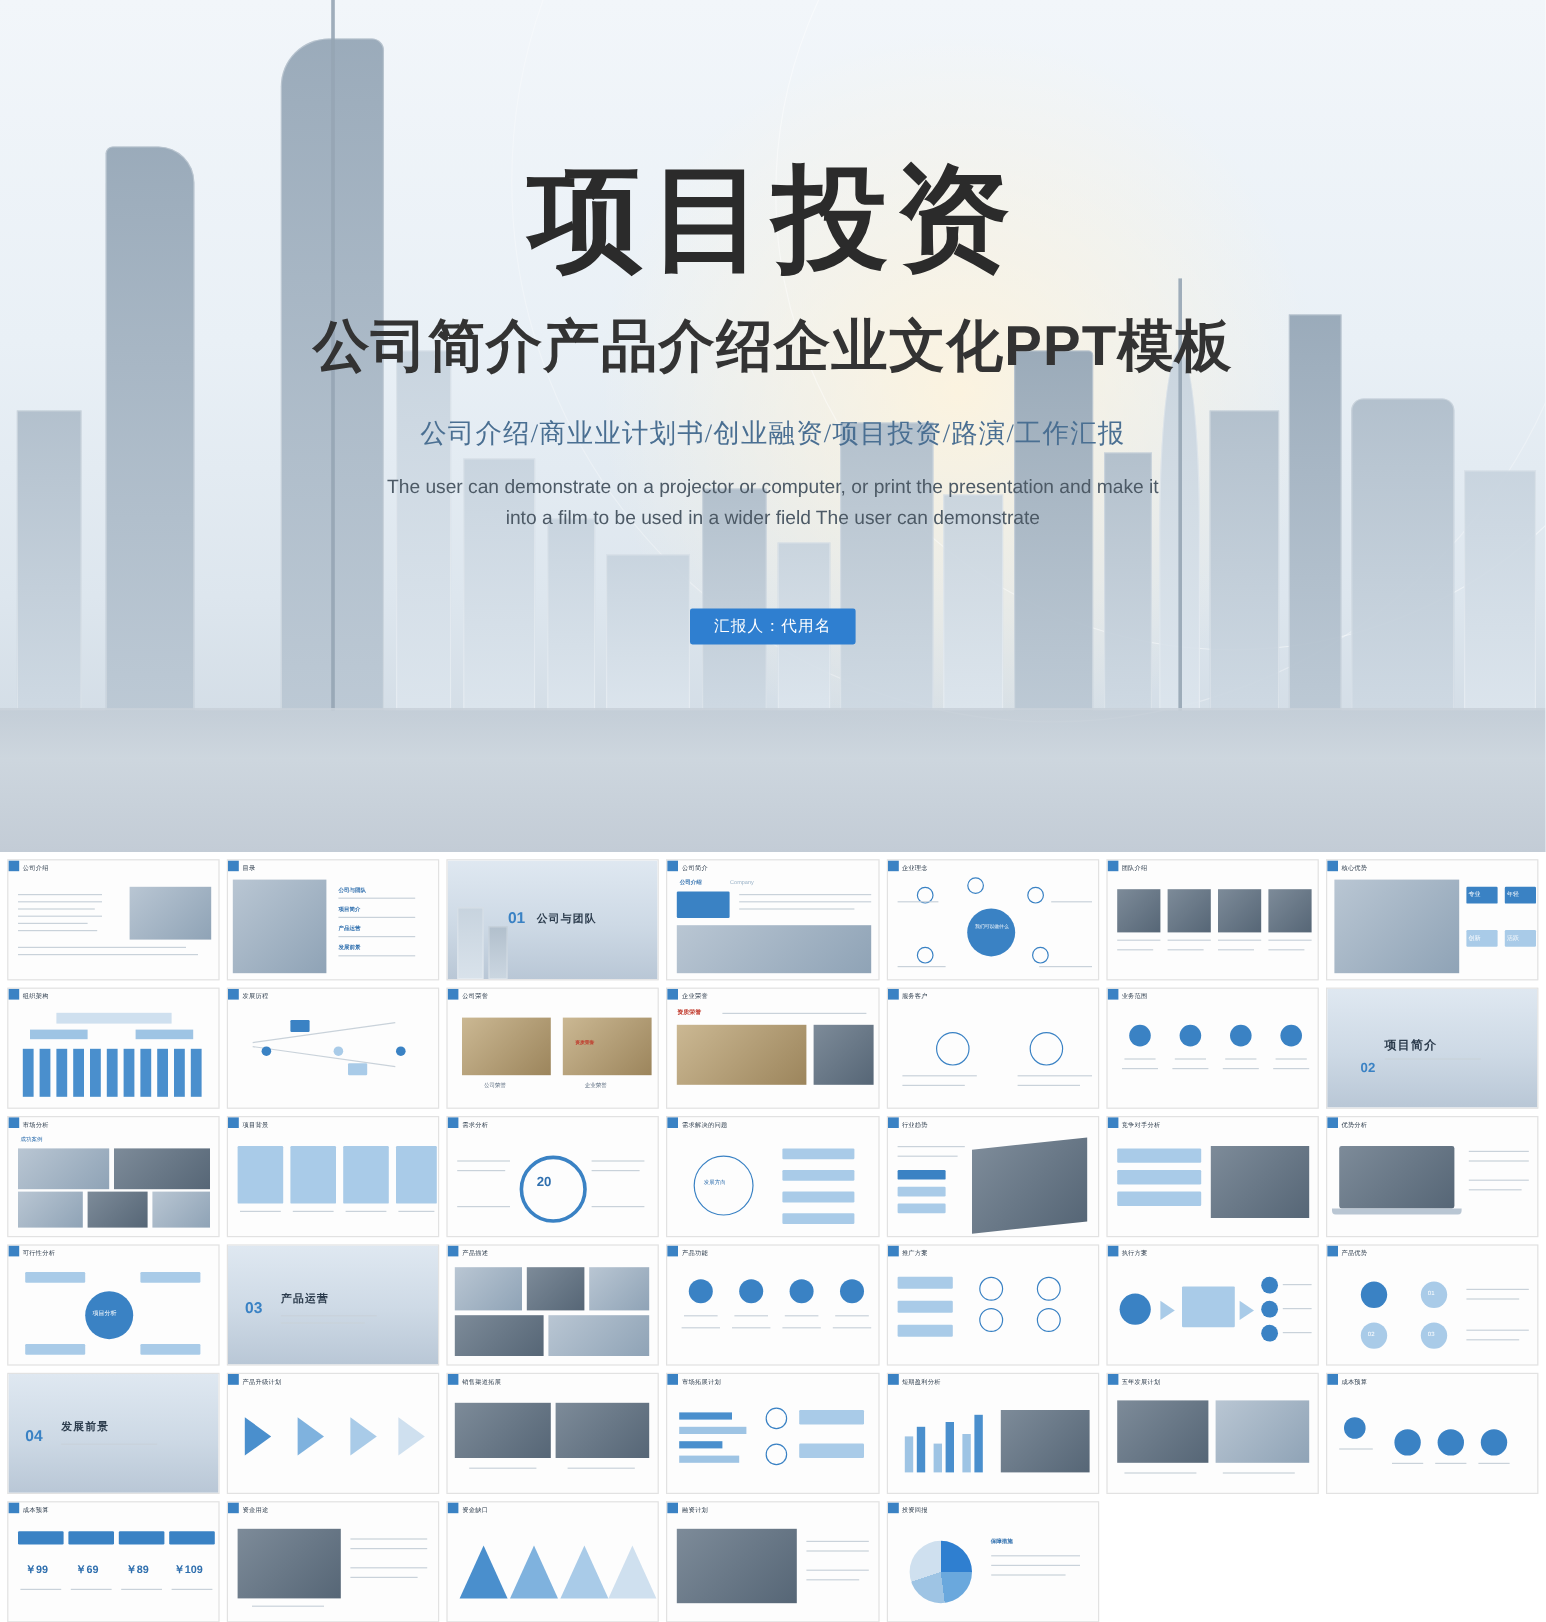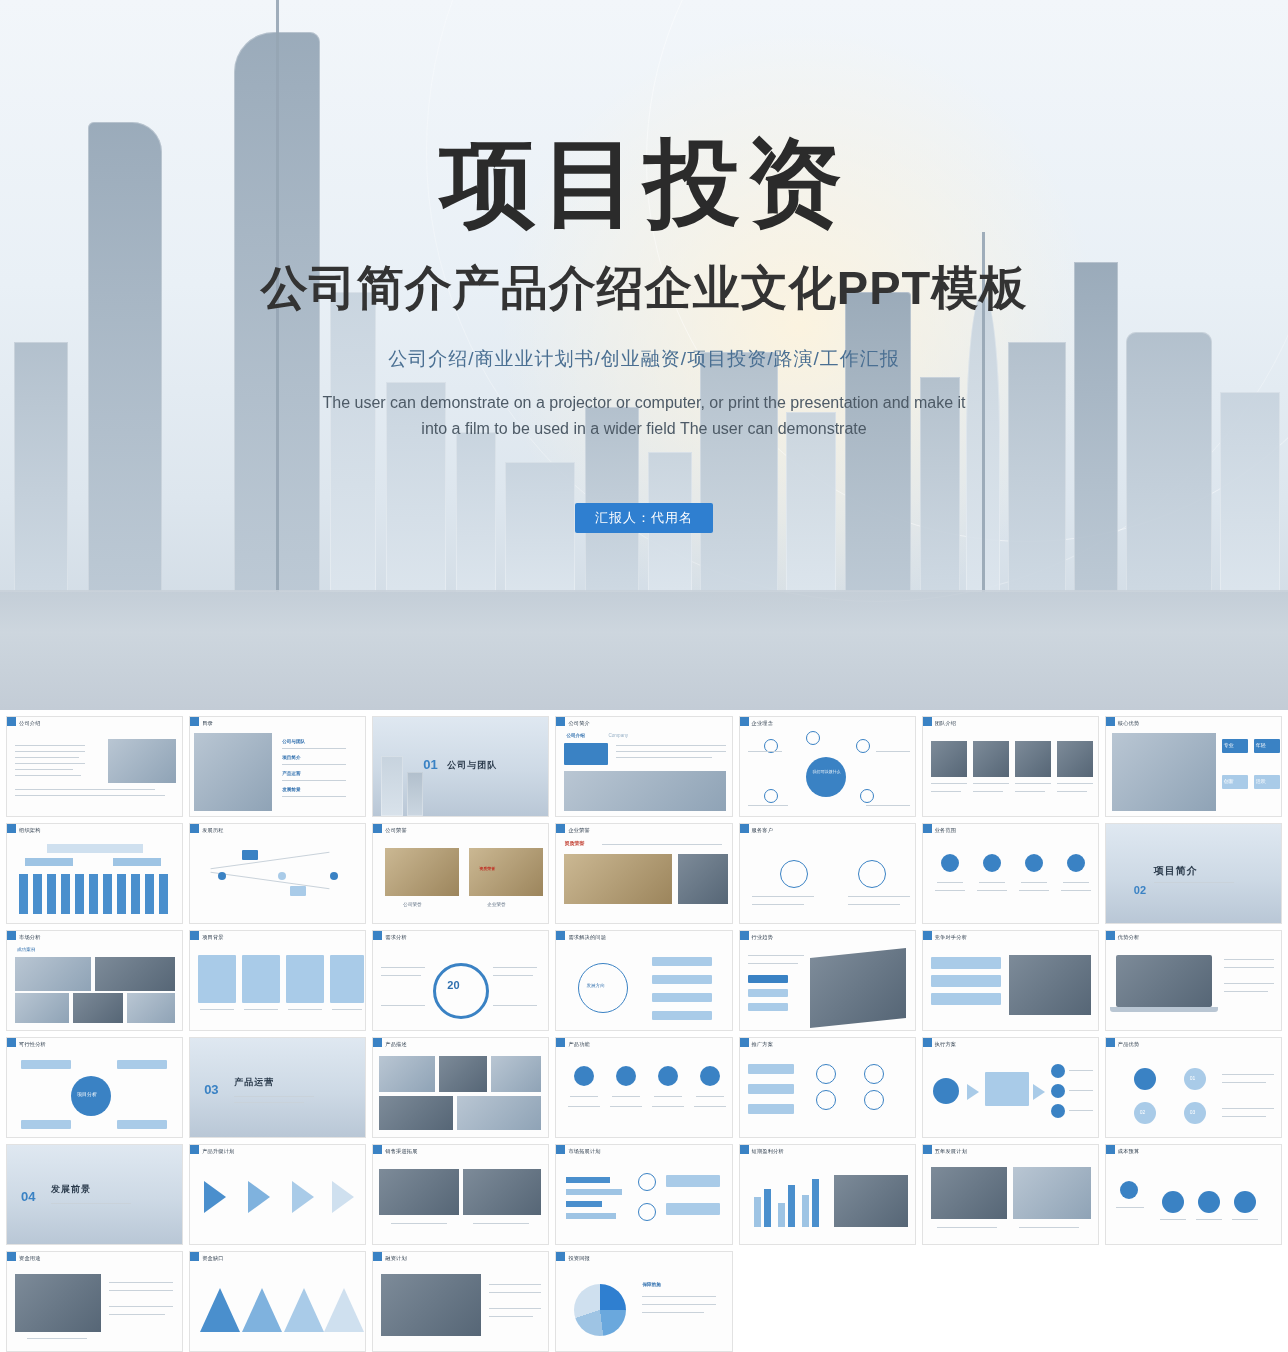--- a/index.html
+++ b/index.html
@@ -22,21 +22,21 @@
 
   .sky-b{position:absolute;bottom:118px;background:linear-gradient(180deg,rgba(176,190,203,.95),rgba(205,216,226,.9));
         box-shadow:inset 0 0 0 1px rgba(255,255,255,.28);}
   .sky-b.light{background:linear-gradient(180deg,rgba(198,210,221,.9),rgba(220,229,237,.9));}
   .sky-b.dark{background:linear-gradient(180deg,rgba(150,167,183,.95),rgba(186,199,211,.92));}
   .spire{position:absolute;bottom:118px;width:3px;background:rgba(150,165,180,.9);}
 
   .hero-text{position:absolute;left:0;right:0;top:0;text-align:center;}
   .h-title{margin-top:135px;font-size:96px;font-weight:bold;letter-spacing:6px;color:#2b2b2b;line-height:1;}
   .h-sub{margin-top:26px;font-size:47px;font-weight:bold;letter-spacing:1px;color:#333;}
-  .h-kicker{margin-top:26px;font-size:19px;color:#4a6f92;letter-spacing:1px;}
+  .h-kicker{margin-top:26px;font-size:22px;color:#4a6f92;letter-spacing:1px;font-family:Liberation Serif, serif;}
   .h-en{margin-top:18px;font-size:16px;color:#4d5a66;line-height:1.65;}
   .h-badge{display:inline-block;margin-top:60px;background:#2f7fd0;color:#fff;font-size:13px;
      padding:6px 20px;border-radius:2px;letter-spacing:1px;}
 
   
   .grid{display:grid;grid-template-columns:repeat(7,1fr);gap:6px;padding:6px 6px 8px 6px;background:#fff;}
   .slide{position:relative;height:99px;background:#fdfdfd;border:1px solid #e2e2e2;overflow:hidden;}
   .tag{position:absolute;left:0;top:0;height:9px;width:9px;background:#3a82c4;}
   .ttl{position:absolute;left:12px;top:3px;font-size:5.2px;color:#2d3c4c;letter-spacing:.2px;}
   .cityimg{position:absolute;inset:0;background:linear-gradient(180deg,#dfe8f1 0%,#cdd9e5 55%,#b9c7d6 100%);}
@@ -523,20 +523,36 @@
     <div class="circle" style="left:14px;top:36px;width:18px;height:18px;"></div>
     <div class="circle" style="left:56px;top:46px;width:22px;height:22px;"></div>
     <div class="circle" style="left:92px;top:46px;width:22px;height:22px;"></div>
     <div class="circle" style="left:128px;top:46px;width:22px;height:22px;"></div>
     <div class="txtline" style="left:10px;top:62px;width:28px;"></div>
     <div class="txtline" style="left:54px;top:74px;width:26px;"></div>
     <div class="txtline" style="left:90px;top:74px;width:26px;"></div>
     <div class="txtline" style="left:126px;top:74px;width:26px;"></div>
   </div>
 
+  <div class="slide">
+    <span class="tag"></span>
+    <span class="ttl">成本预算</span>
+    <div class="chip" style="left:8px;top:24px;width:38px;height:11px;"></div>
+    <div class="chip" style="left:50px;top:24px;width:38px;height:11px;"></div>
+    <div class="chip" style="left:92px;top:24px;width:38px;height:11px;"></div>
+    <div class="chip" style="left:134px;top:24px;width:38px;height:11px;"></div>
+    <div class="bignum" style="left:14px;top:50px;font-size:9px;">￥99</div>
+    <div class="bignum" style="left:56px;top:50px;font-size:9px;">￥69</div>
+    <div class="bignum" style="left:98px;top:50px;font-size:9px;">￥89</div>
+    <div class="bignum" style="left:138px;top:50px;font-size:9px;">￥109</div>
+    <div class="txtline" style="left:10px;top:72px;width:34px;"></div>
+      <div class="txtline" style="left:52px;top:72px;width:34px;"></div>
+    <div class="txtline" style="left:94px;top:72px;width:34px;"></div>
+      <div class="txtline" style="left:136px;top:72px;width:34px;"></div>
+  </div>
 
   <div class="slide">
     <span class="tag"></span>
     <span class="ttl">资金用途</span>
     <div class="photo dark" style="left:8px;top:22px;width:86px;height:58px;"></div>
     <div class="txtline" style="left:102px;top:30px;width:64px;"></div>
       <div class="txtline" style="left:102px;top:38px;width:64px;"></div>
     <div class="txtline" style="left:102px;top:54px;width:64px;"></div>
       <div class="txtline" style="left:102px;top:62px;width:56px;"></div>
     <div class="txtline" style="left:20px;top:86px;width:60px;"></div>

